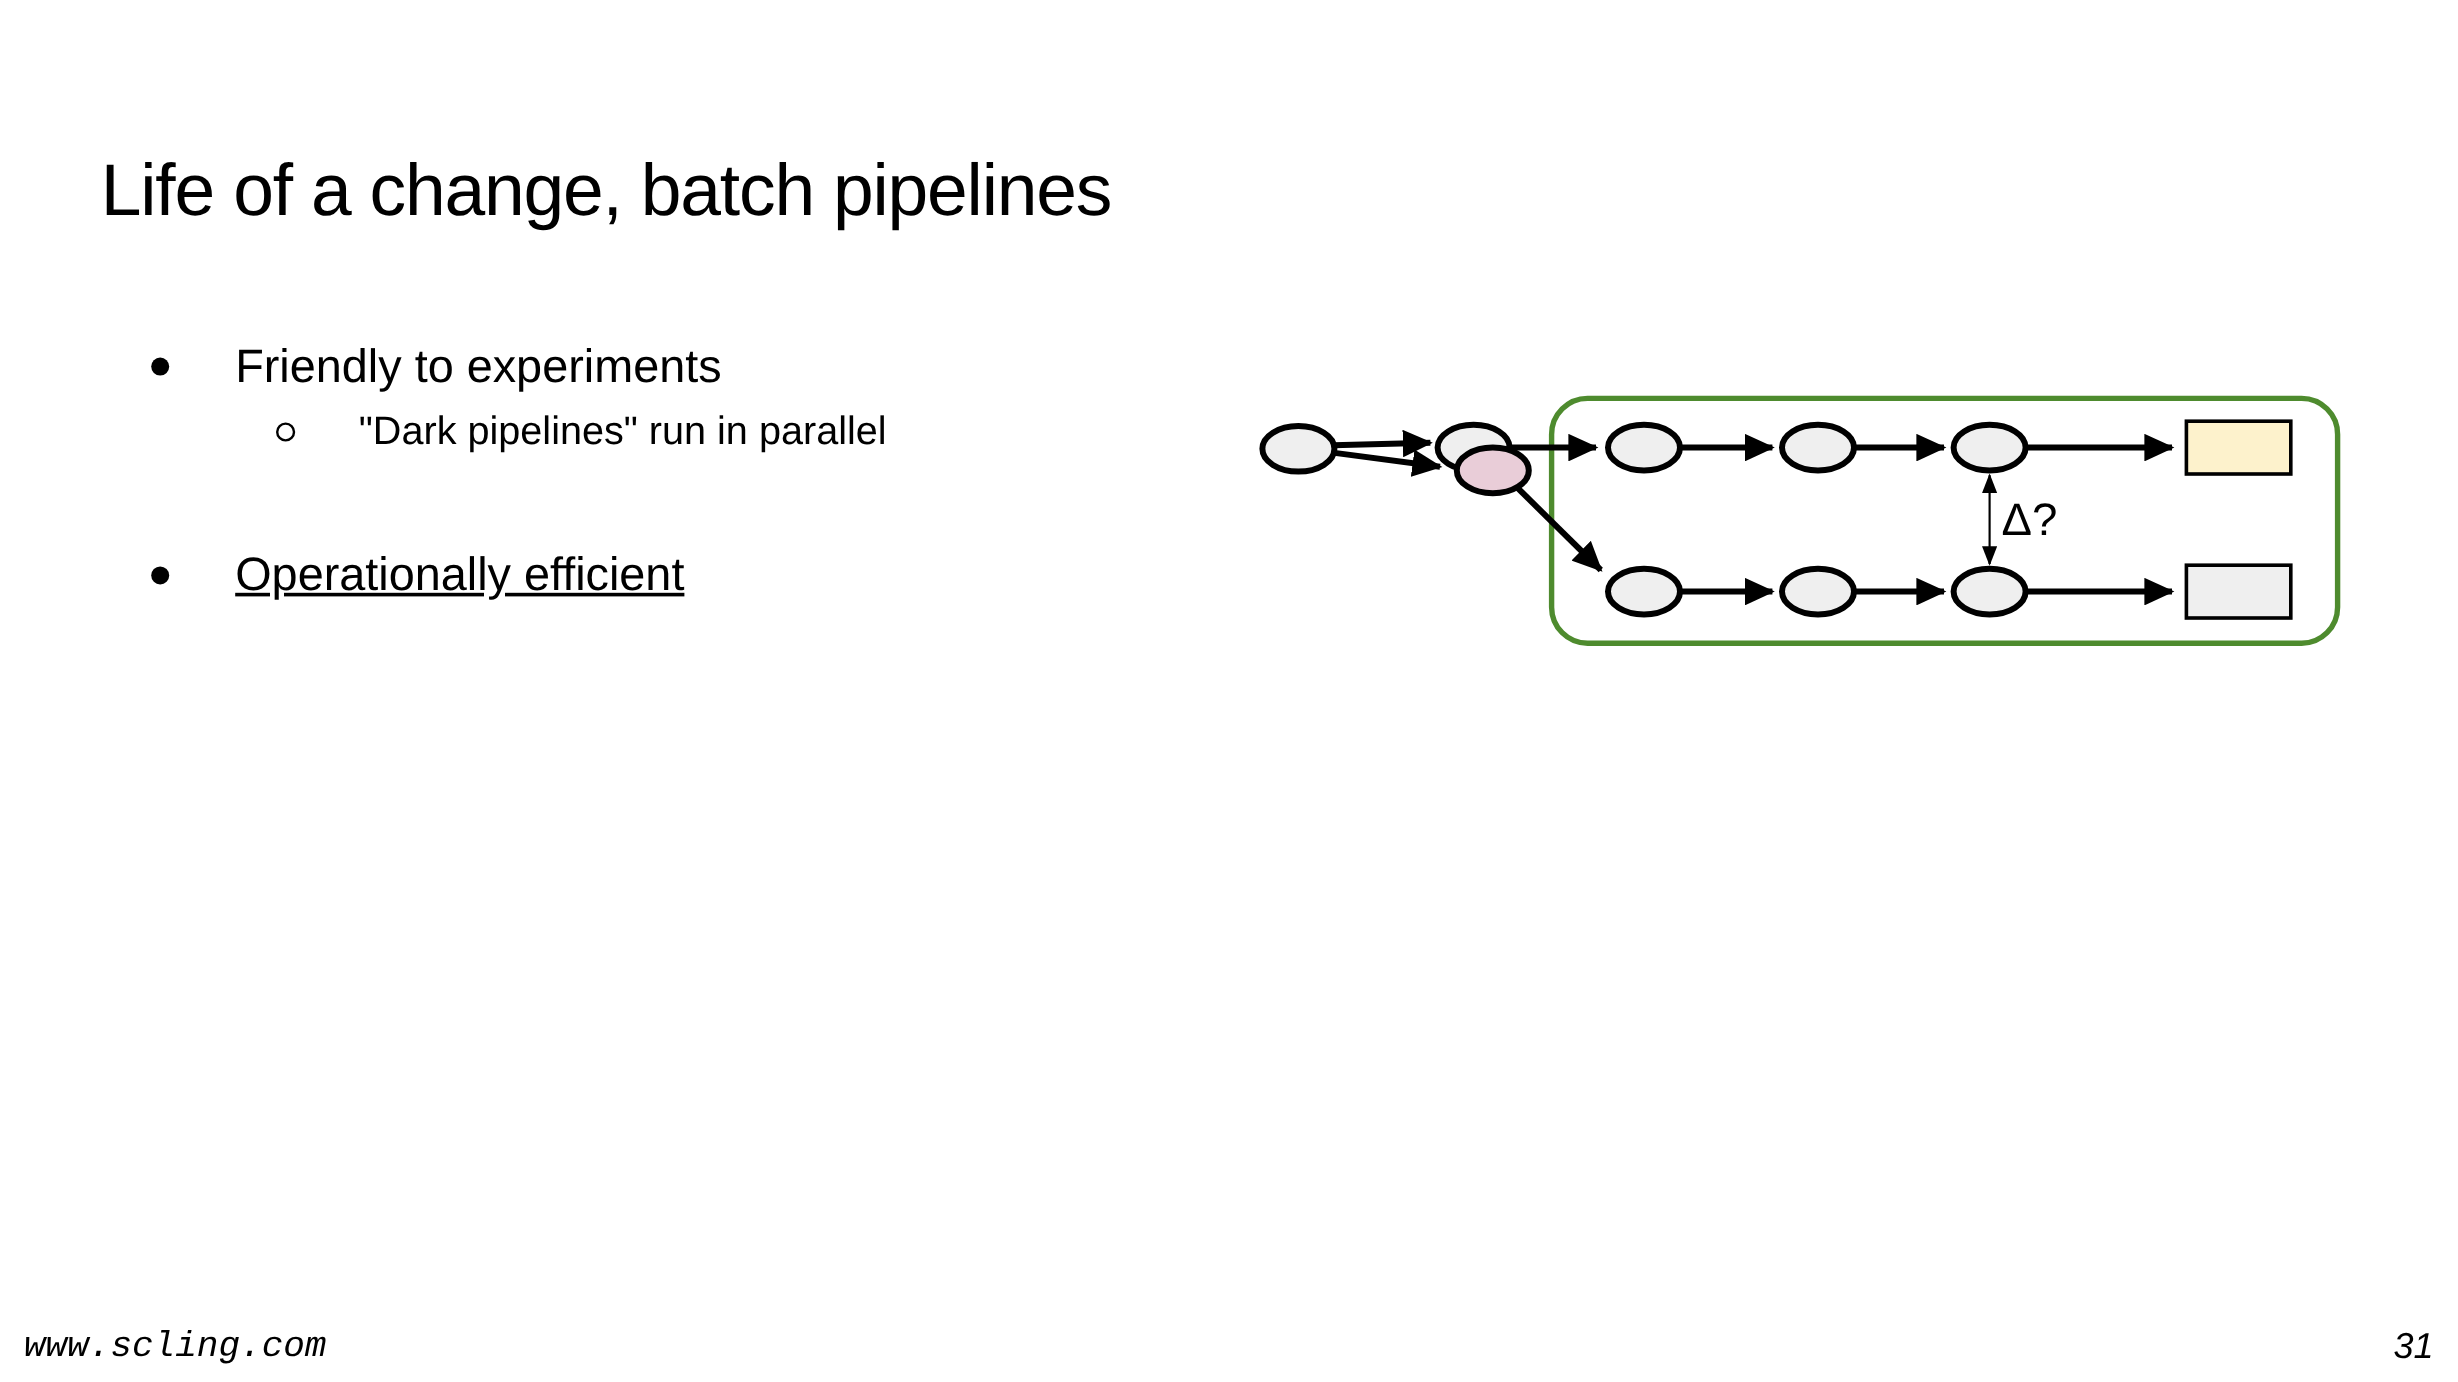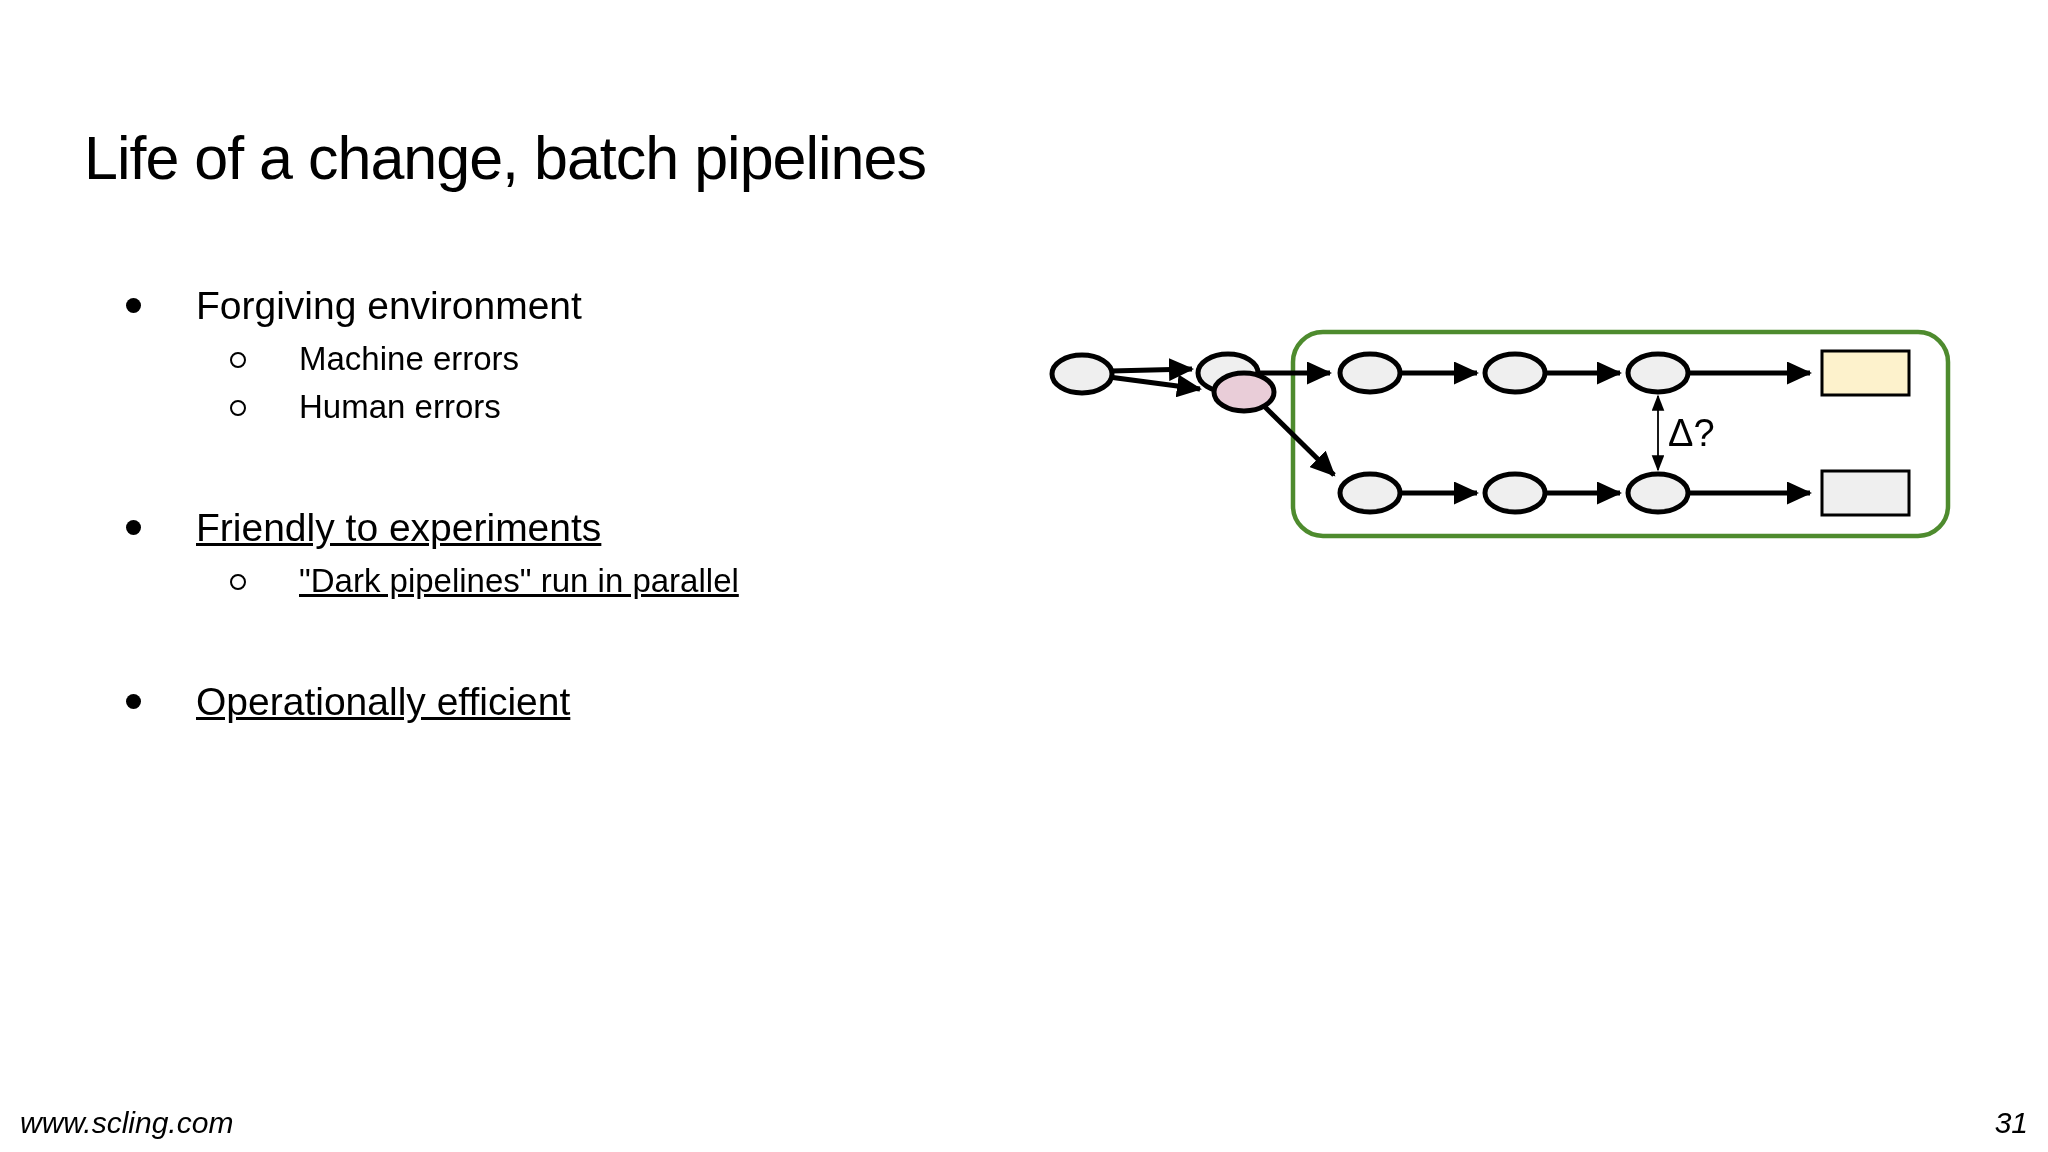--- a/index.html
+++ b/index.html
@@ -65,52 +65,39 @@
   .thin-arrow { stroke: #000; stroke-width: 1.8px; fill: none; }
   .pipeline-box { fill: none; stroke-width: 4.5px; }
   .delta-text { font-family: "Liberation Sans", sans-serif; font-size: 38px; fill: #000; }
 
   .footer-site {
     position: absolute;
     left: 20px; top: 1105px;
     font-size: 30px;
     font-style: italic;
     line-height: 36px;
+    font-family: Liberation Mono, monospace;
   }
   .footer-page {
     position: absolute;
     right: 20px; top: 1105px;
     width: 120px;
     text-align: right;
     font-size: 30px;
     line-height: 36px;
     font-style: italic;
   }
 </style>
 </head>
 <body>
 
 <div class="slide-title">Life of a change, batch pipelines</div>
 
 <div class="bullets">
 
-  <div class="main-item">
-    <span class="dot"></span>
-    <span>Forgiving environment</span>
-    <div class="subs">
-      <div class="sub-item">
-        <span class="circle"></span>
-        <div>Machine errors</div>
-      </div>
-      <div class="sub-item">
-        <span class="circle"></span>
-        <div>Human errors</div>
-      </div>
-    </div>
-  </div>
 
   <div class="main-item">
     <span class="dot"></span>
     <span>Friendly to experiments</span>
     <div class="subs">
       <div class="sub-item">
         <span class="circle"></span>
         <div>"Dark pipelines" run in parallel</div>
       </div>
     </div>

